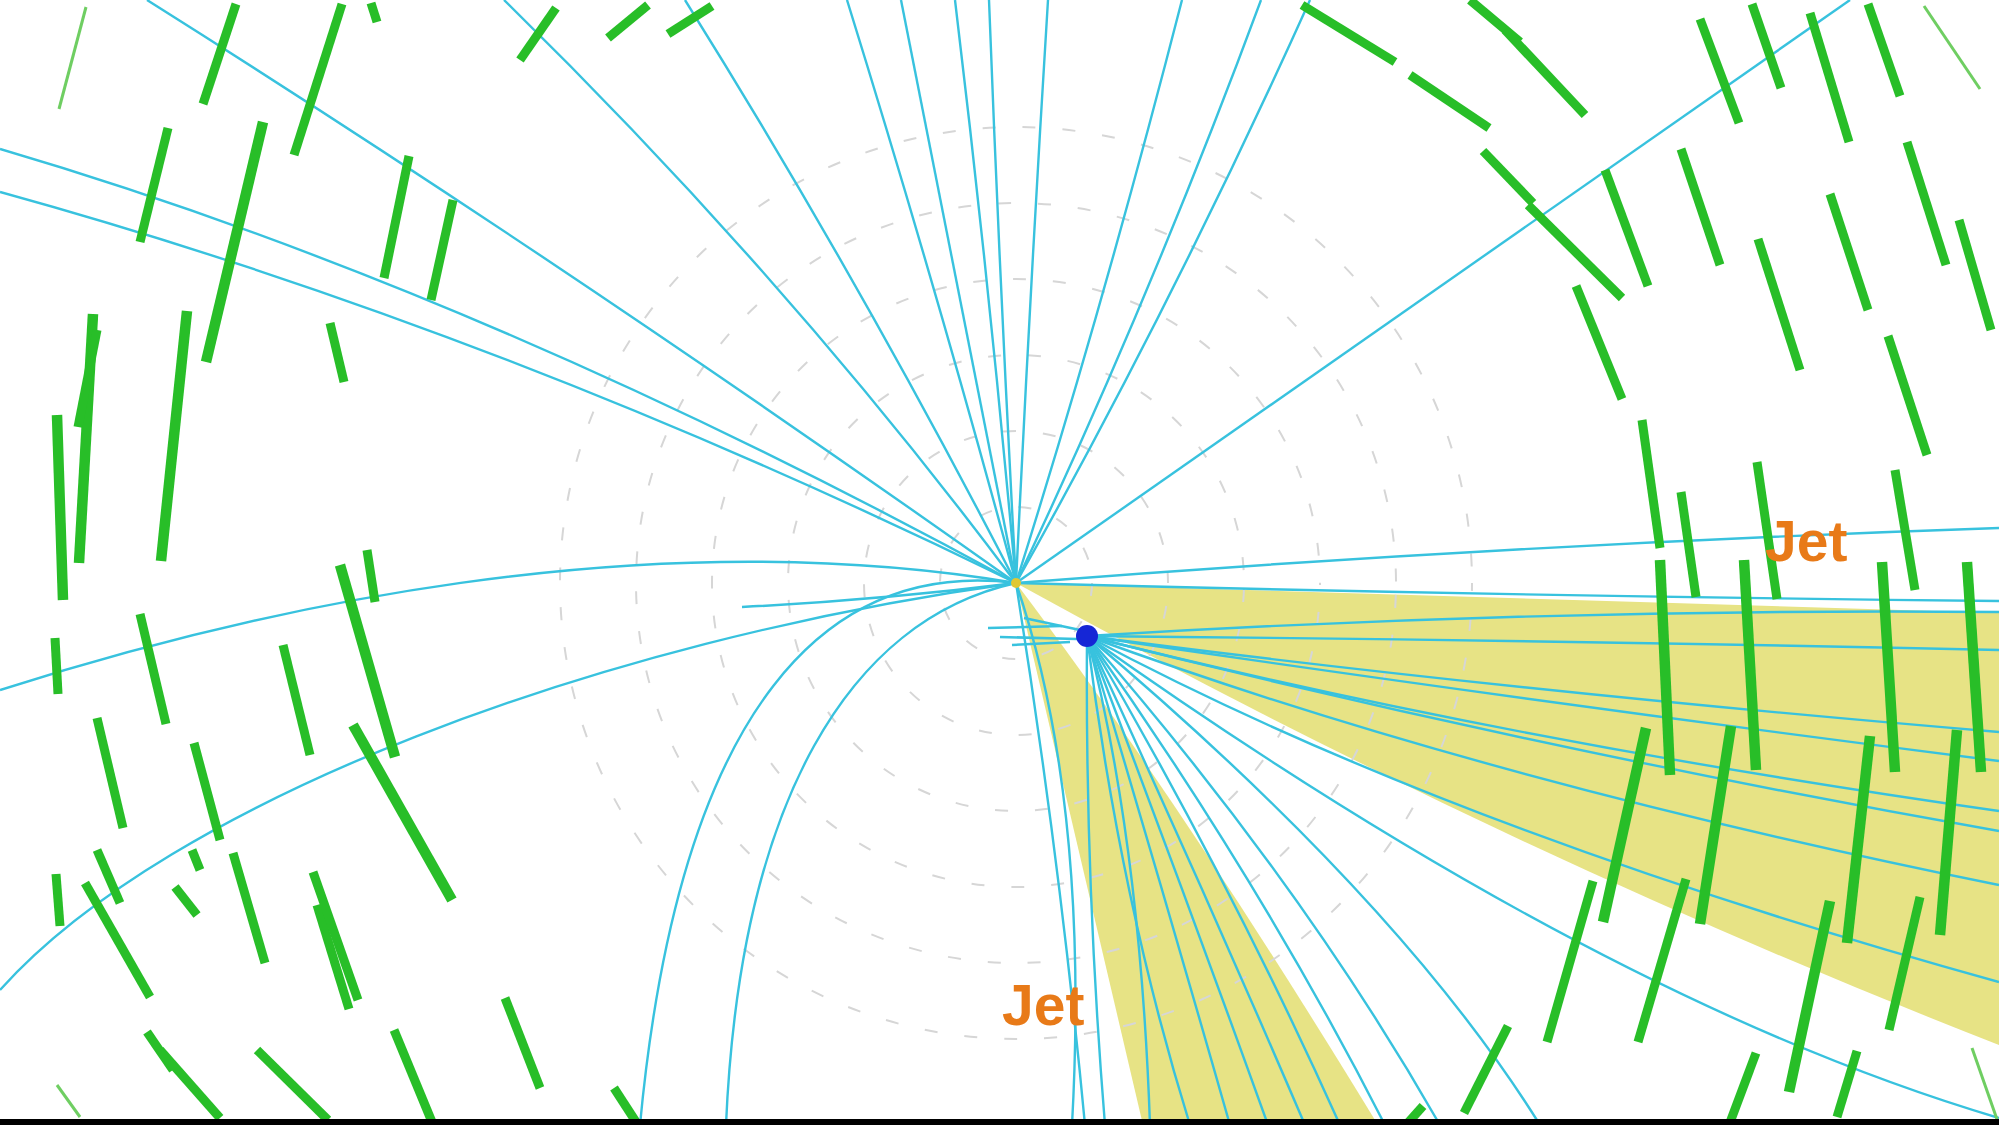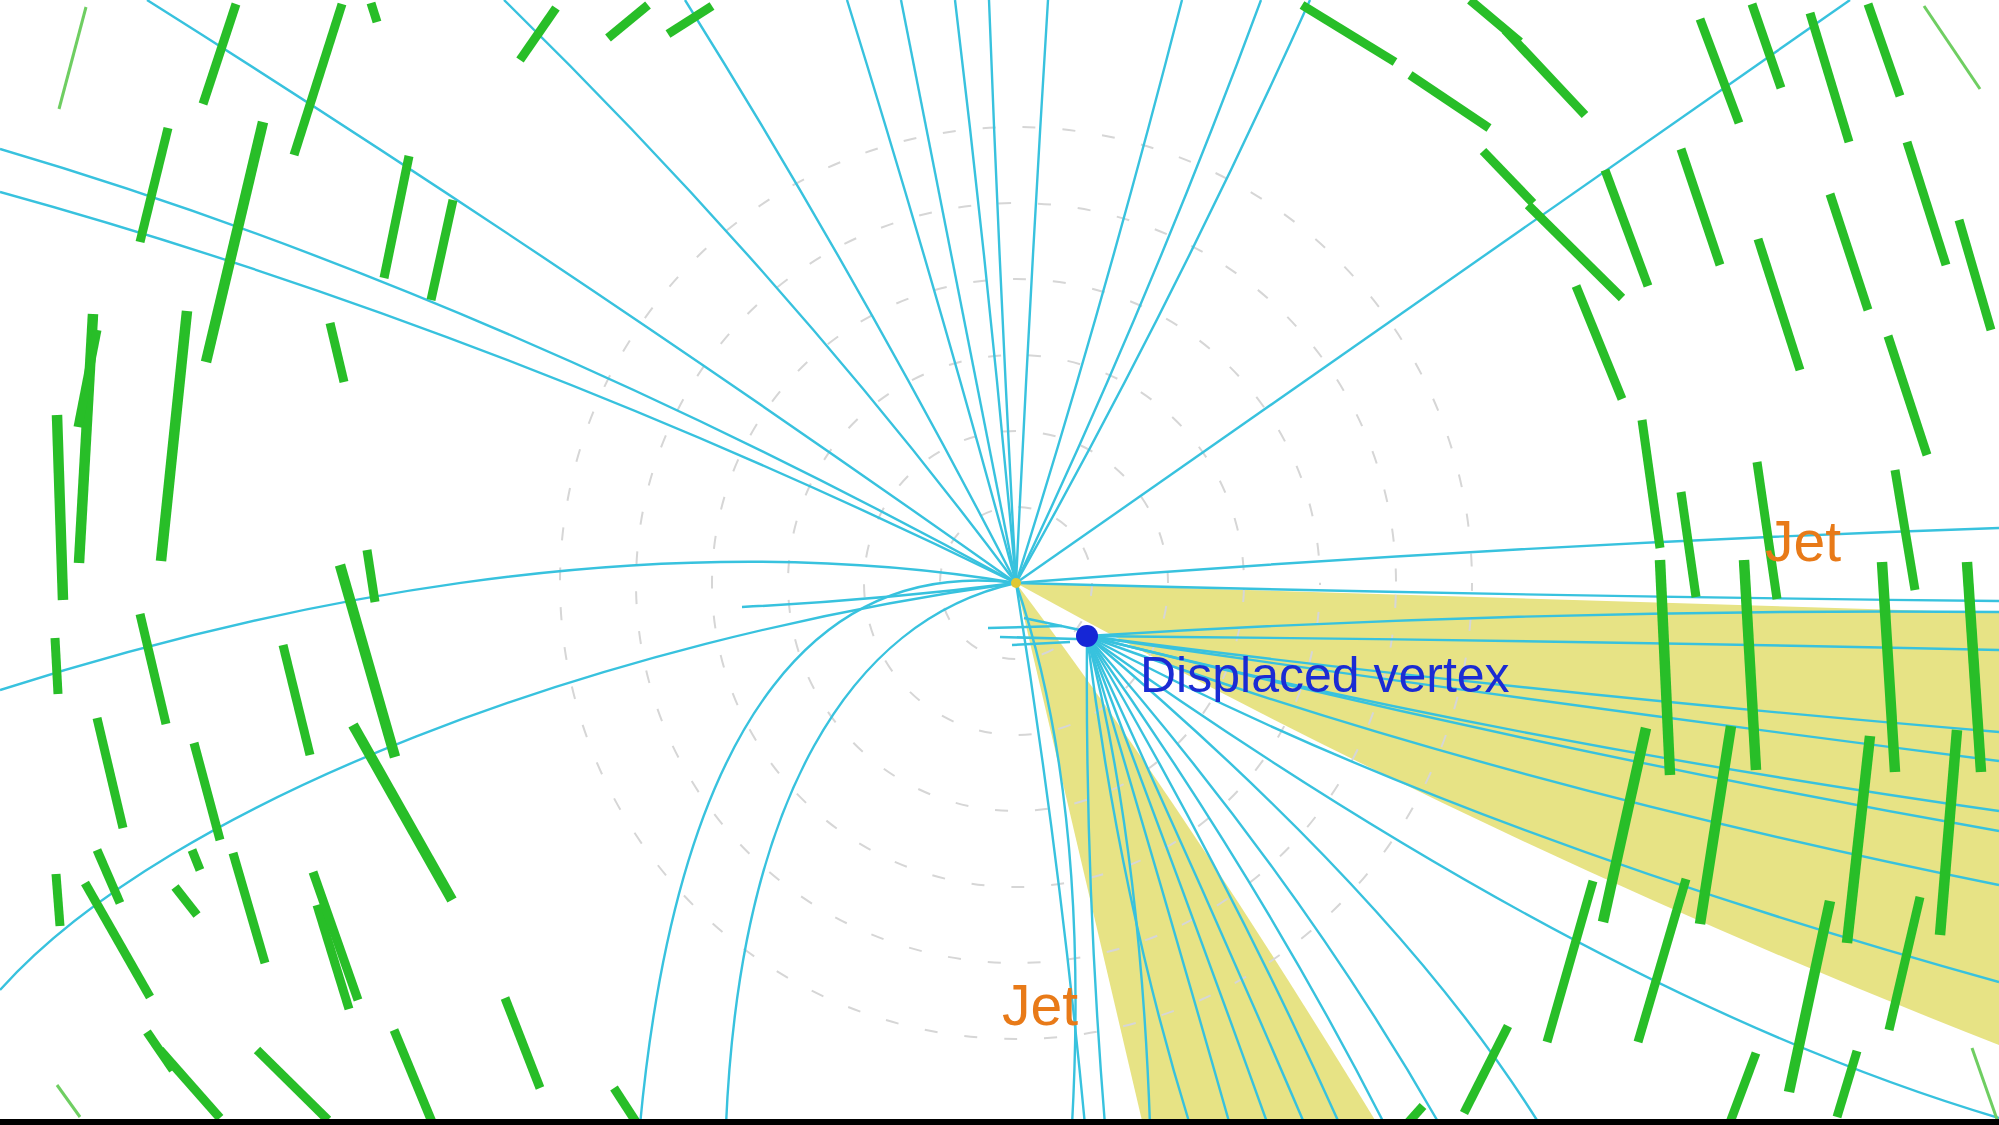--- a/index.html
+++ b/index.html
@@ -1,19 +1,19 @@
 <!DOCTYPE html>
 <html><head>
 <meta charset="utf-8">
 <style>
   html,body{margin:0;padding:0;background:#ffffff;}
   #stage{position:relative;width:1999px;height:1125px;overflow:hidden;background:#fff;
          font-family:"Liberation Sans", sans-serif;}
   #evt-svg{position:absolute;left:0;top:0;}
-  .lbl{position:absolute;font-weight:normal;white-space:nowrap;line-height:1;}
+  .lbl{position:absolute;font-weight:bold;white-space:nowrap;line-height:1;}
   #bottom-bar{position:absolute;left:0;bottom:0;width:100%;}
 </style>
 </head>
 <body>
 
 <div id="stage">
   <svg id="evt-svg" width="1999" height="1125" viewBox="0 0 1999 1125">
       <path d="M1016,583 L1999,613 L1999,1045 Q1500,850 1016,583 Z" fill="#e7e385" stroke="none"></path>
       <path d="M1016,583 L1143,1125 L1378,1125 Q1180,800 1016,583 Z" fill="#e7e385" stroke="none"></path>
       <circle cx="1016" cy="583" r="76" fill="none" stroke="#d6d6d6" stroke-width="2" stroke-dasharray="13 27" stroke-dashoffset="0"></circle>
@@ -144,18 +144,17 @@
       <line x1="1508" y1="1026" x2="1464" y2="1113" stroke="#28be28" stroke-width="9"></line>
       <line x1="1423" y1="1106" x2="1406" y2="1125" stroke="#28be28" stroke-width="9"></line>
       <line x1="59" y1="109" x2="86" y2="7" stroke="#6fce62" stroke-width="3"></line>
       <line x1="57" y1="1085" x2="80" y2="1117" stroke="#6fce62" stroke-width="3"></line>
       <line x1="1924" y1="6" x2="1980" y2="89" stroke="#6fce62" stroke-width="3"></line>
       <line x1="1972" y1="1048" x2="1999" y2="1125" stroke="#6fce62" stroke-width="3"></line>
       <circle cx="1016" cy="583" r="5" fill="#e0c832"></circle>
       <circle cx="1087" cy="636" r="11" fill="#1526d6"></circle>
     </svg>
 
-  <div class="lbl" id="lbl-dv" style="left: 1140px; top: 650px; font-size: 50px; color: rgb(27, 43, 211);">Displaced vertex</div>
   <div class="lbl" id="lbl-jet-right" style="left: 1765px; top: 513px; font-size: 57px; color: rgb(232, 122, 24);">Jet</div>
   <div class="lbl" id="lbl-jet-bottom" style="left: 1002px; top: 977px; font-size: 57px; color: rgb(232, 122, 24);">Jet</div>
 
   <div id="bottom-bar" style="height: 6px; background: rgb(0, 0, 0);"></div>
 </div>
 
 </body></html>

